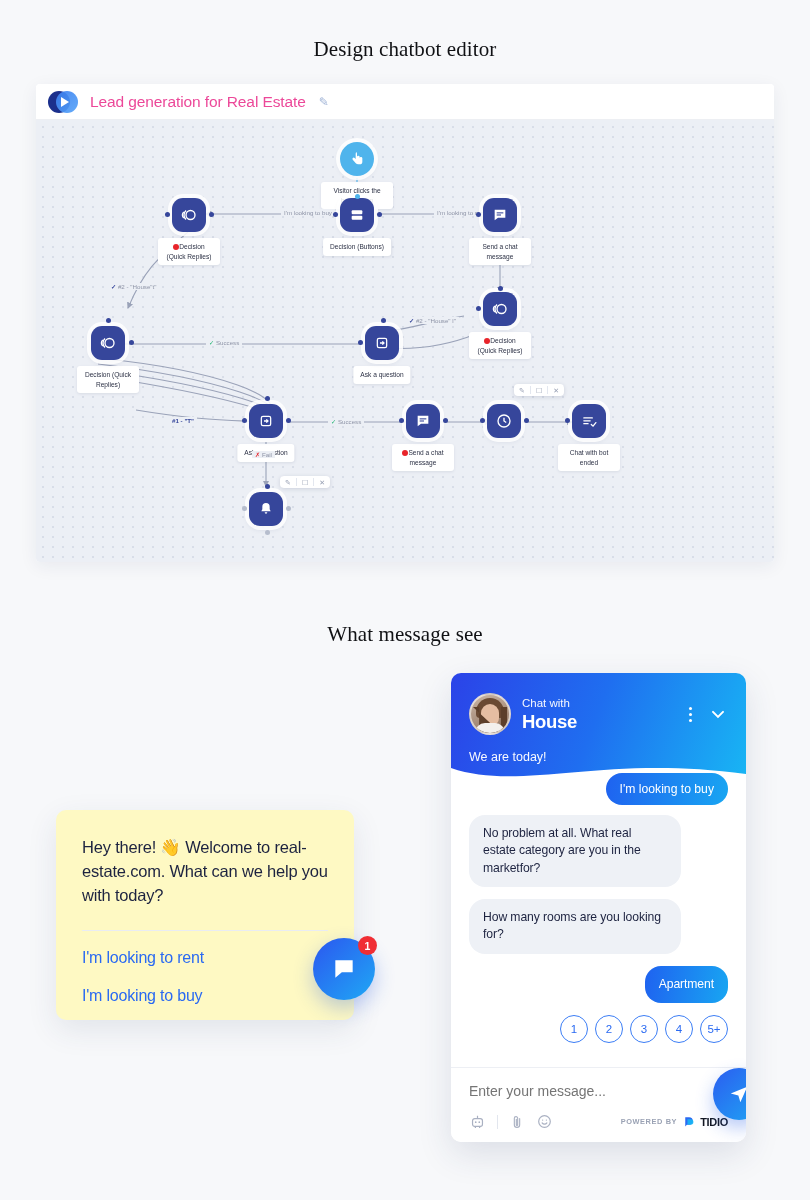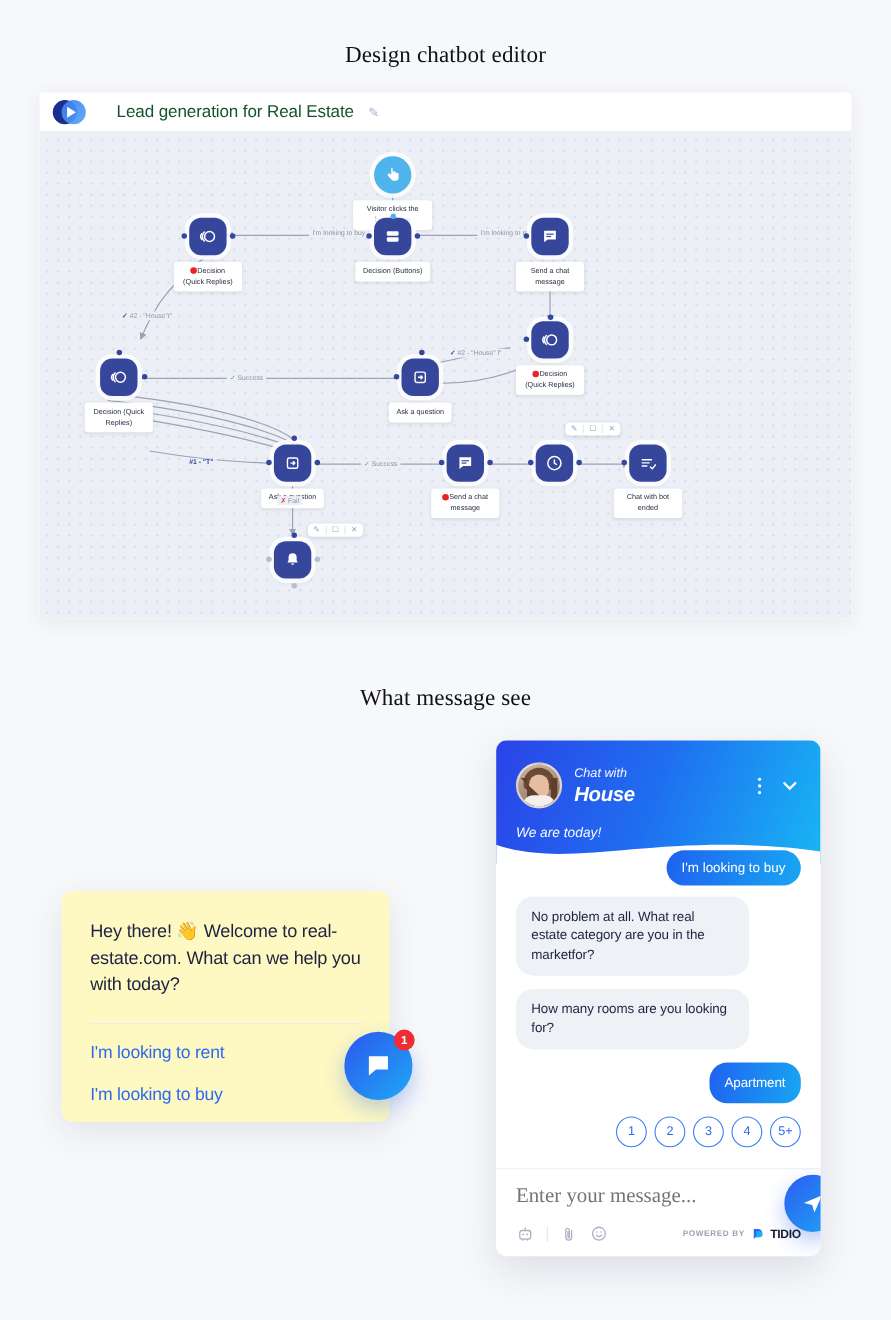--- a/index.html
+++ b/index.html
@@ -38,21 +38,21 @@
   }
   .logo-c1 { left: 0; background: #1b2f8c; }
   .logo-c2 { left: 8px; background: linear-gradient(135deg,#3b7ef0,#56a4f8); opacity: .92; }
   .logo-play {
     position: absolute; left: 13px; top: 7px;
     width: 0; height: 0;
     border-left: 8px solid #fff;
     border-top: 5px solid transparent; border-bottom: 5px solid transparent;
   }
   #editor-title {
-    font-size: 15.5px; color: #14532d; letter-spacing: -.1px; margin-left: 16px;
+    font-size: 15.5px; color: #ec4899; letter-spacing: -.1px;
   }
   #editor-edit-icon { color: #9fb3d6; font-size: 12px; margin-left: 3px; }
 
   
   #flow-canvas {
     position: absolute; inset: 36px 0 0 0;
     background-color: #eceff5;
     background-image: radial-gradient(#d8dde8 1px, transparent 1.1px);
     background-size: 10px 10px;
     background-position: 2px 2px;
@@ -137,21 +137,21 @@
   
   #chat-widget {
     position: absolute; left: 451px; top: 673px;
     width: 295px; height: 469px;
     background: #fff; border-radius: 10px; overflow: hidden;
     box-shadow: 0 12px 34px rgba(40,55,100,.13);
   }
   #chat-header {
     position: relative; height: 112px;
     background: linear-gradient(110deg,#2b43e8 0%,#1f6ef0 48%,#18b6f4 100%);
-    padding: 20px 18px 0 18px; color: #fff; font-style: italic;
+    padding: 20px 18px 0 18px; color: #fff;
   }
   #chat-header-wave {
     position: absolute; left: 0; bottom: -1px; width: 100%; height: 34px;
   }
   .hdr-row { display: flex; align-items: center; }
   #avatar {
     width: 42px; height: 42px; border-radius: 50%;
     background: linear-gradient(160deg,#cbb6a5,#8d6f5c);
     border: 2px solid rgba(255,255,255,.6);
     margin-right: 11px; position: relative; overflow: hidden; flex: 0 0 auto;
@@ -202,22 +202,22 @@
     border: 1px solid #3b7df5; color: #2a6af2;
     font-size: 11.5px; display: flex; align-items: center; justify-content: center;
     background: #fff; cursor: pointer;
   }
 
   #chat-footer {
     position: absolute; left: 0; bottom: 0; width: 100%;
     border-top: 1px solid #edeff4; padding: 14px 18px 12px 18px; background: #fff;
   }
   #msg-input {
-    border: none; outline: none; width: 100%; font-size: 19px; color: #15803d;
-    font-family: Liberation Serif, serif; background: transparent;
+    border: none; outline: none; width: 100%; font-size: 14px; color: #15803d;
+    font-family: Liberation Sans, sans-serif; background: transparent;
     padding: 0 0 14px 0;
   }
   #footer-icons { display: flex; align-items: center; gap: 11px; color: #aab1c2; }
   .fsep { width: 1px; height: 14px; background: #e2e6ee; }
   #powered {
     margin-left: auto; display: flex; align-items: center; gap: 5px;
     font-size: 7.4px; font-weight: 700; color: #9aa2b4; letter-spacing: .6px; text-align: right;
   }
   #tidio-word { font-size: 11px; font-weight: 700; color: #141822; letter-spacing: -.3px; }
   #send-button {

